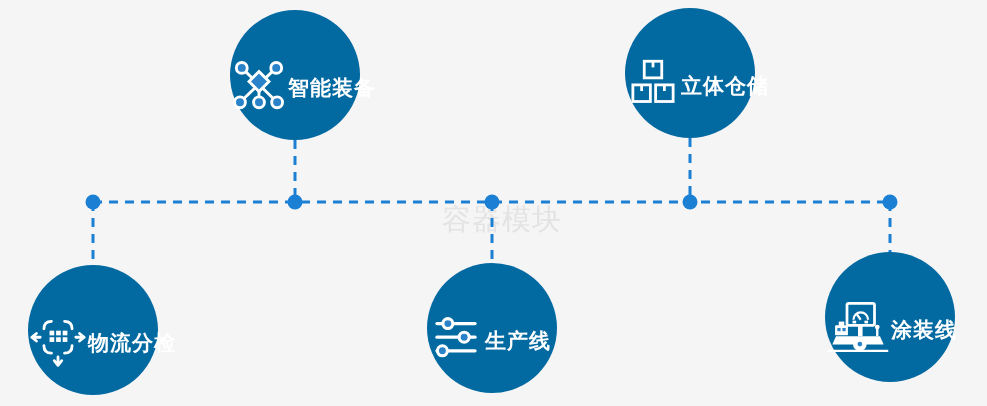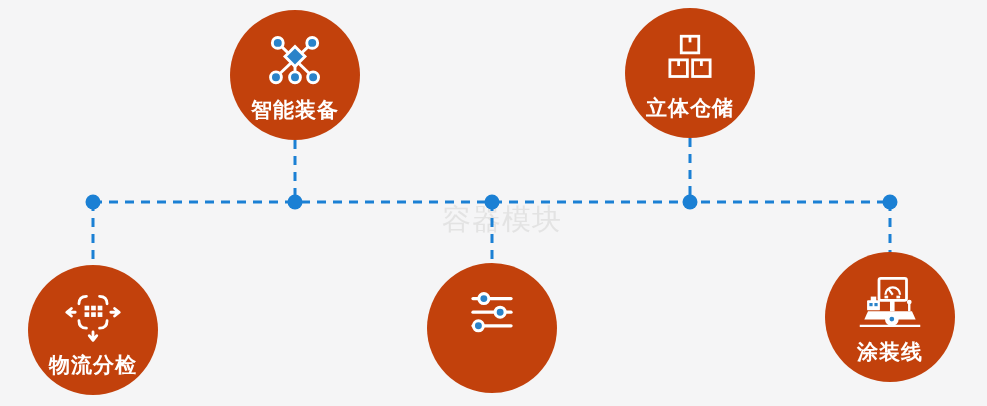--- a/index.html
+++ b/index.html
@@ -30,23 +30,23 @@
   .connectors {
     position: absolute;
     left: 0; top: 0;
     width: 987px; height: 406px;
   }
   .node {
     position: absolute;
     width: 130px;
     height: 130px;
     border-radius: 50%;
-    background: #c2410c;
+    background: #0369a1;
     display: flex;
-    flex-direction: column;
+    flex-direction: row;
     align-items: center;
     justify-content: flex-start;
     padding-top: 21px;
     cursor: pointer;
   }
   .node .icon-box {
     height: 60px;
     display: flex;
     align-items: center;
     justify-content: center;
@@ -160,20 +160,21 @@
           <path d="M11,30 H53"></path>
           <path d="M11,45 H53"></path>
         </g>
         <g fill="#2a83c9" stroke="#ffffff" stroke-width="3.4">
           <circle cx="23" cy="15" r="5.5"></circle>
           <circle cx="41" cy="30" r="5.5"></circle>
           <circle cx="17" cy="45" r="5.5"></circle>
         </g>
       </svg>
     </div>
+    <div class="node-label">生产线</div>
   </div>
 
   <div class="node node-painting">
     <div class="icon-box">
       <svg width="66" height="54" viewBox="0 0 72 58" xmlns="http://www.w3.org/2000/svg">
 
         <path d="M3,54 H69" stroke="#ffffff" stroke-width="2.6" fill="none"></path>
 
         <polygon points="8,47 64,47 60,38 12,38" fill="#ffffff"></polygon>
 

